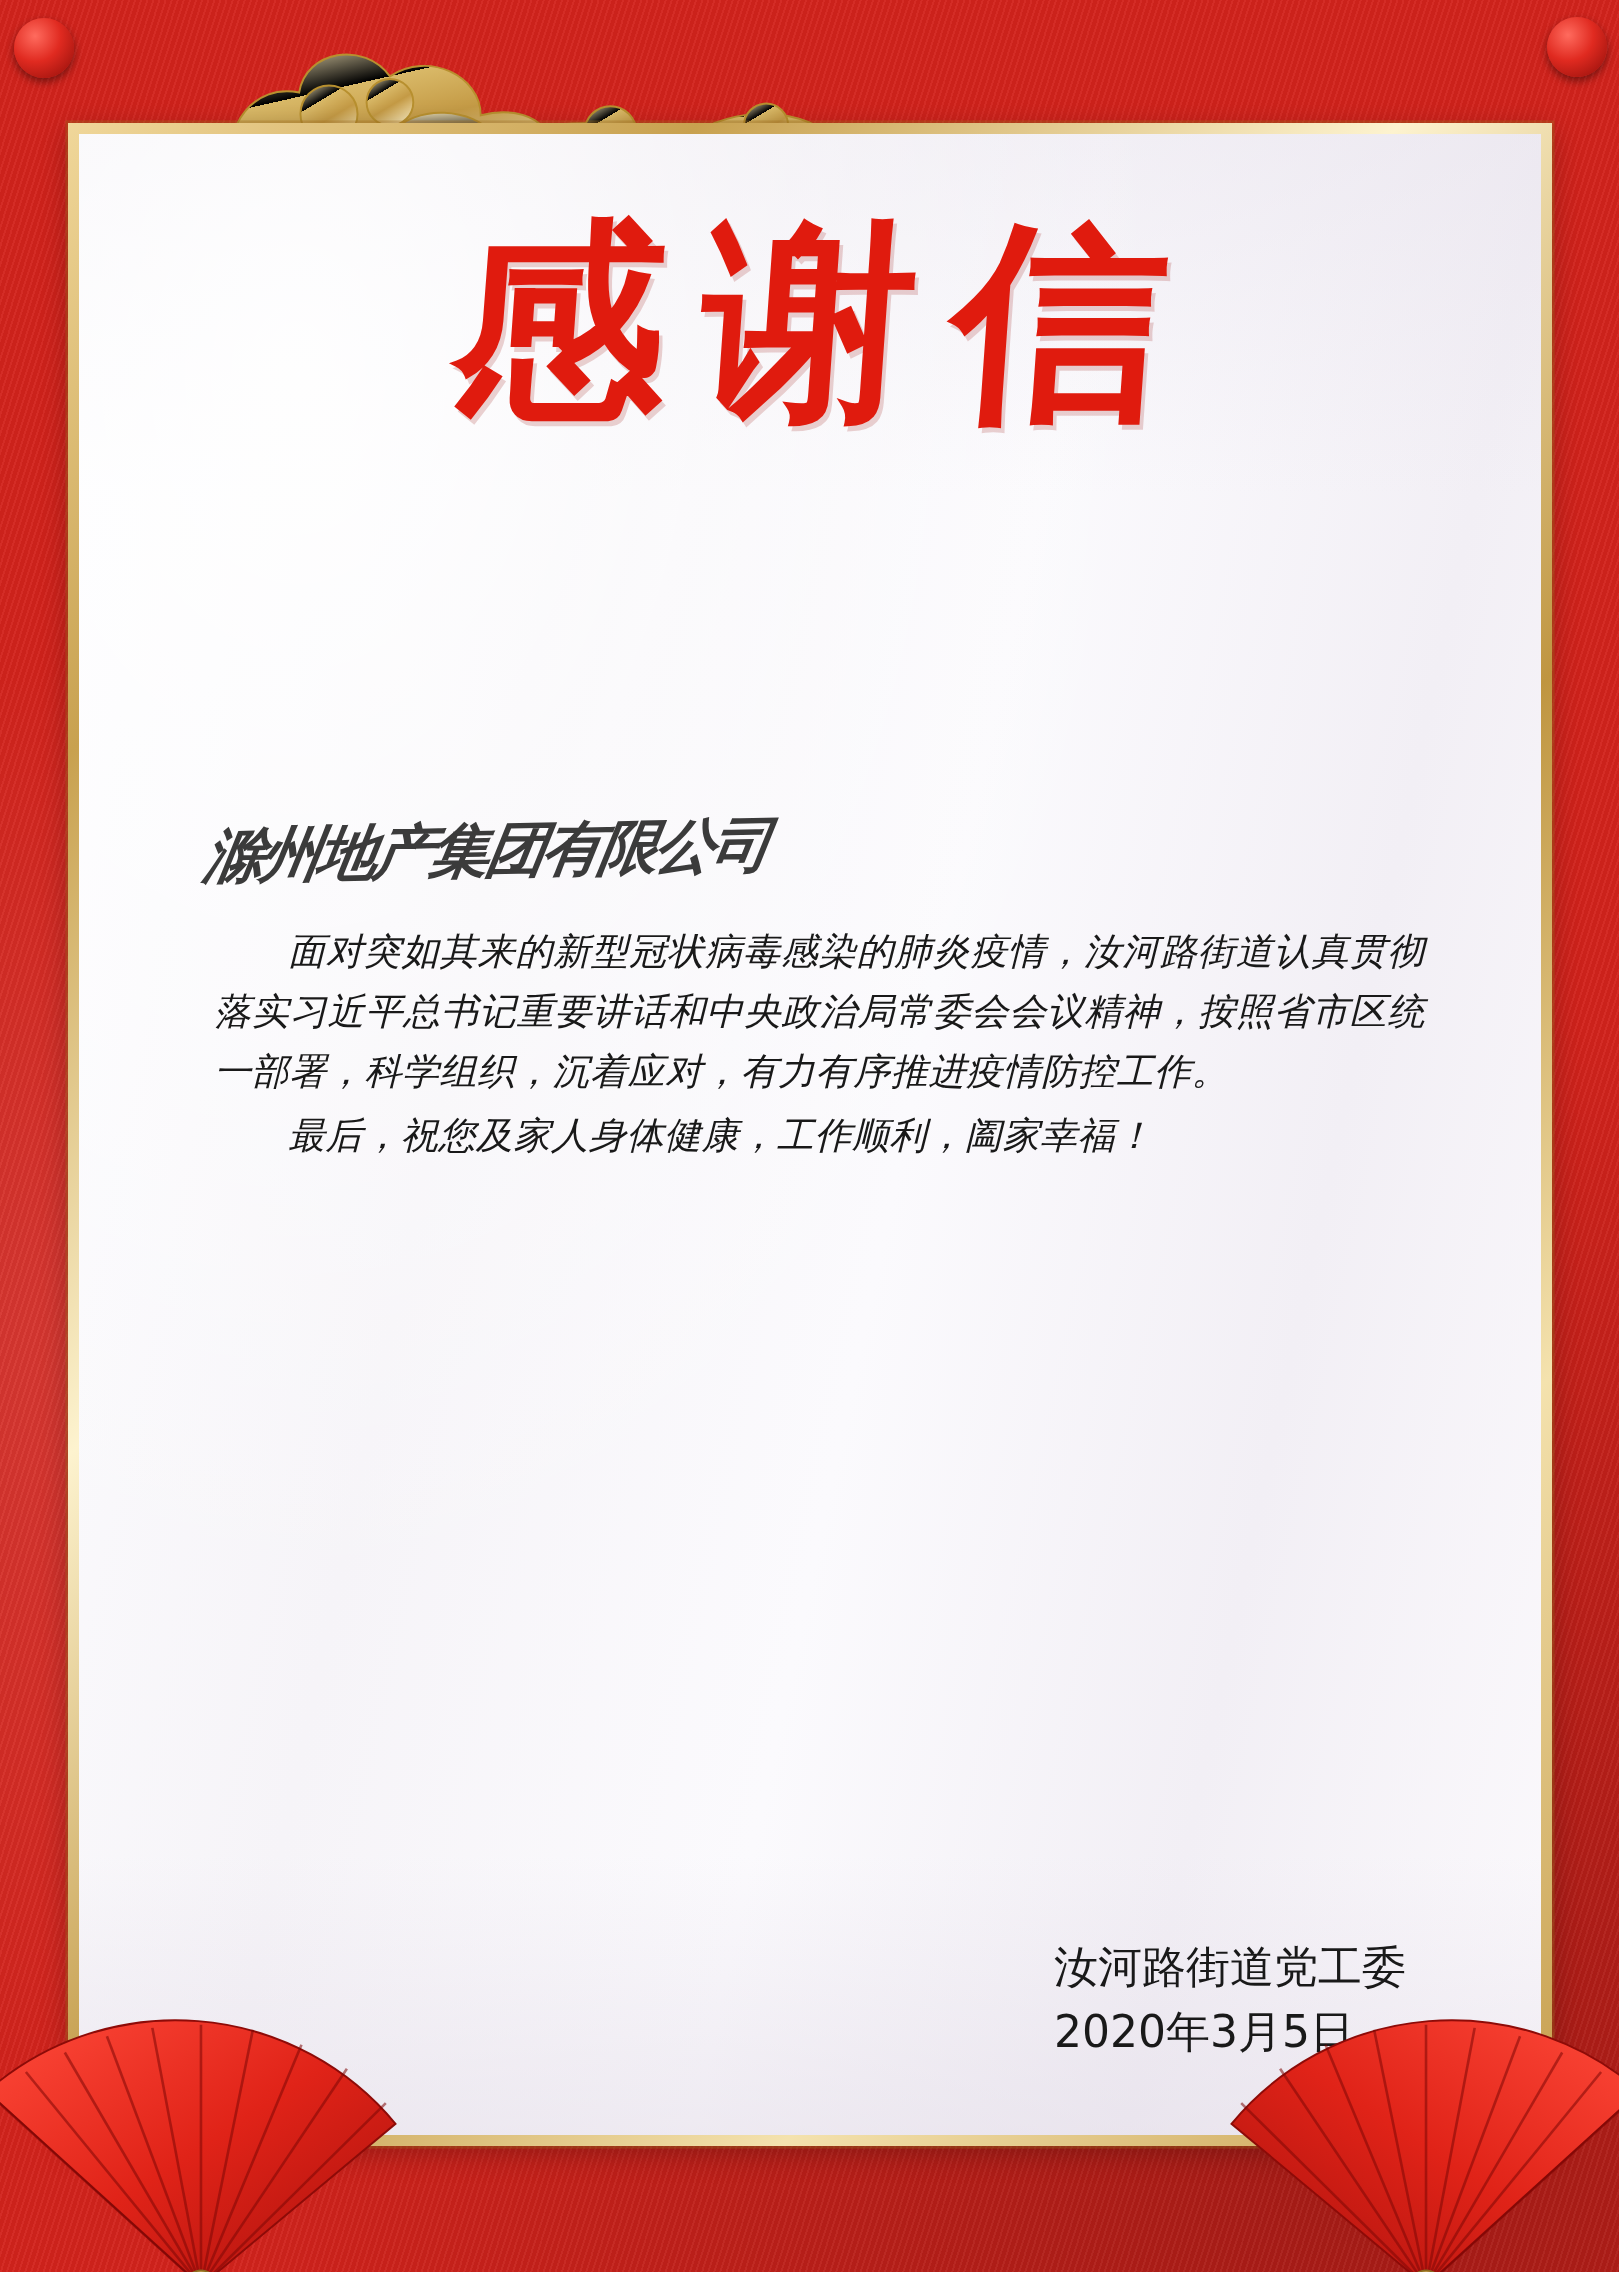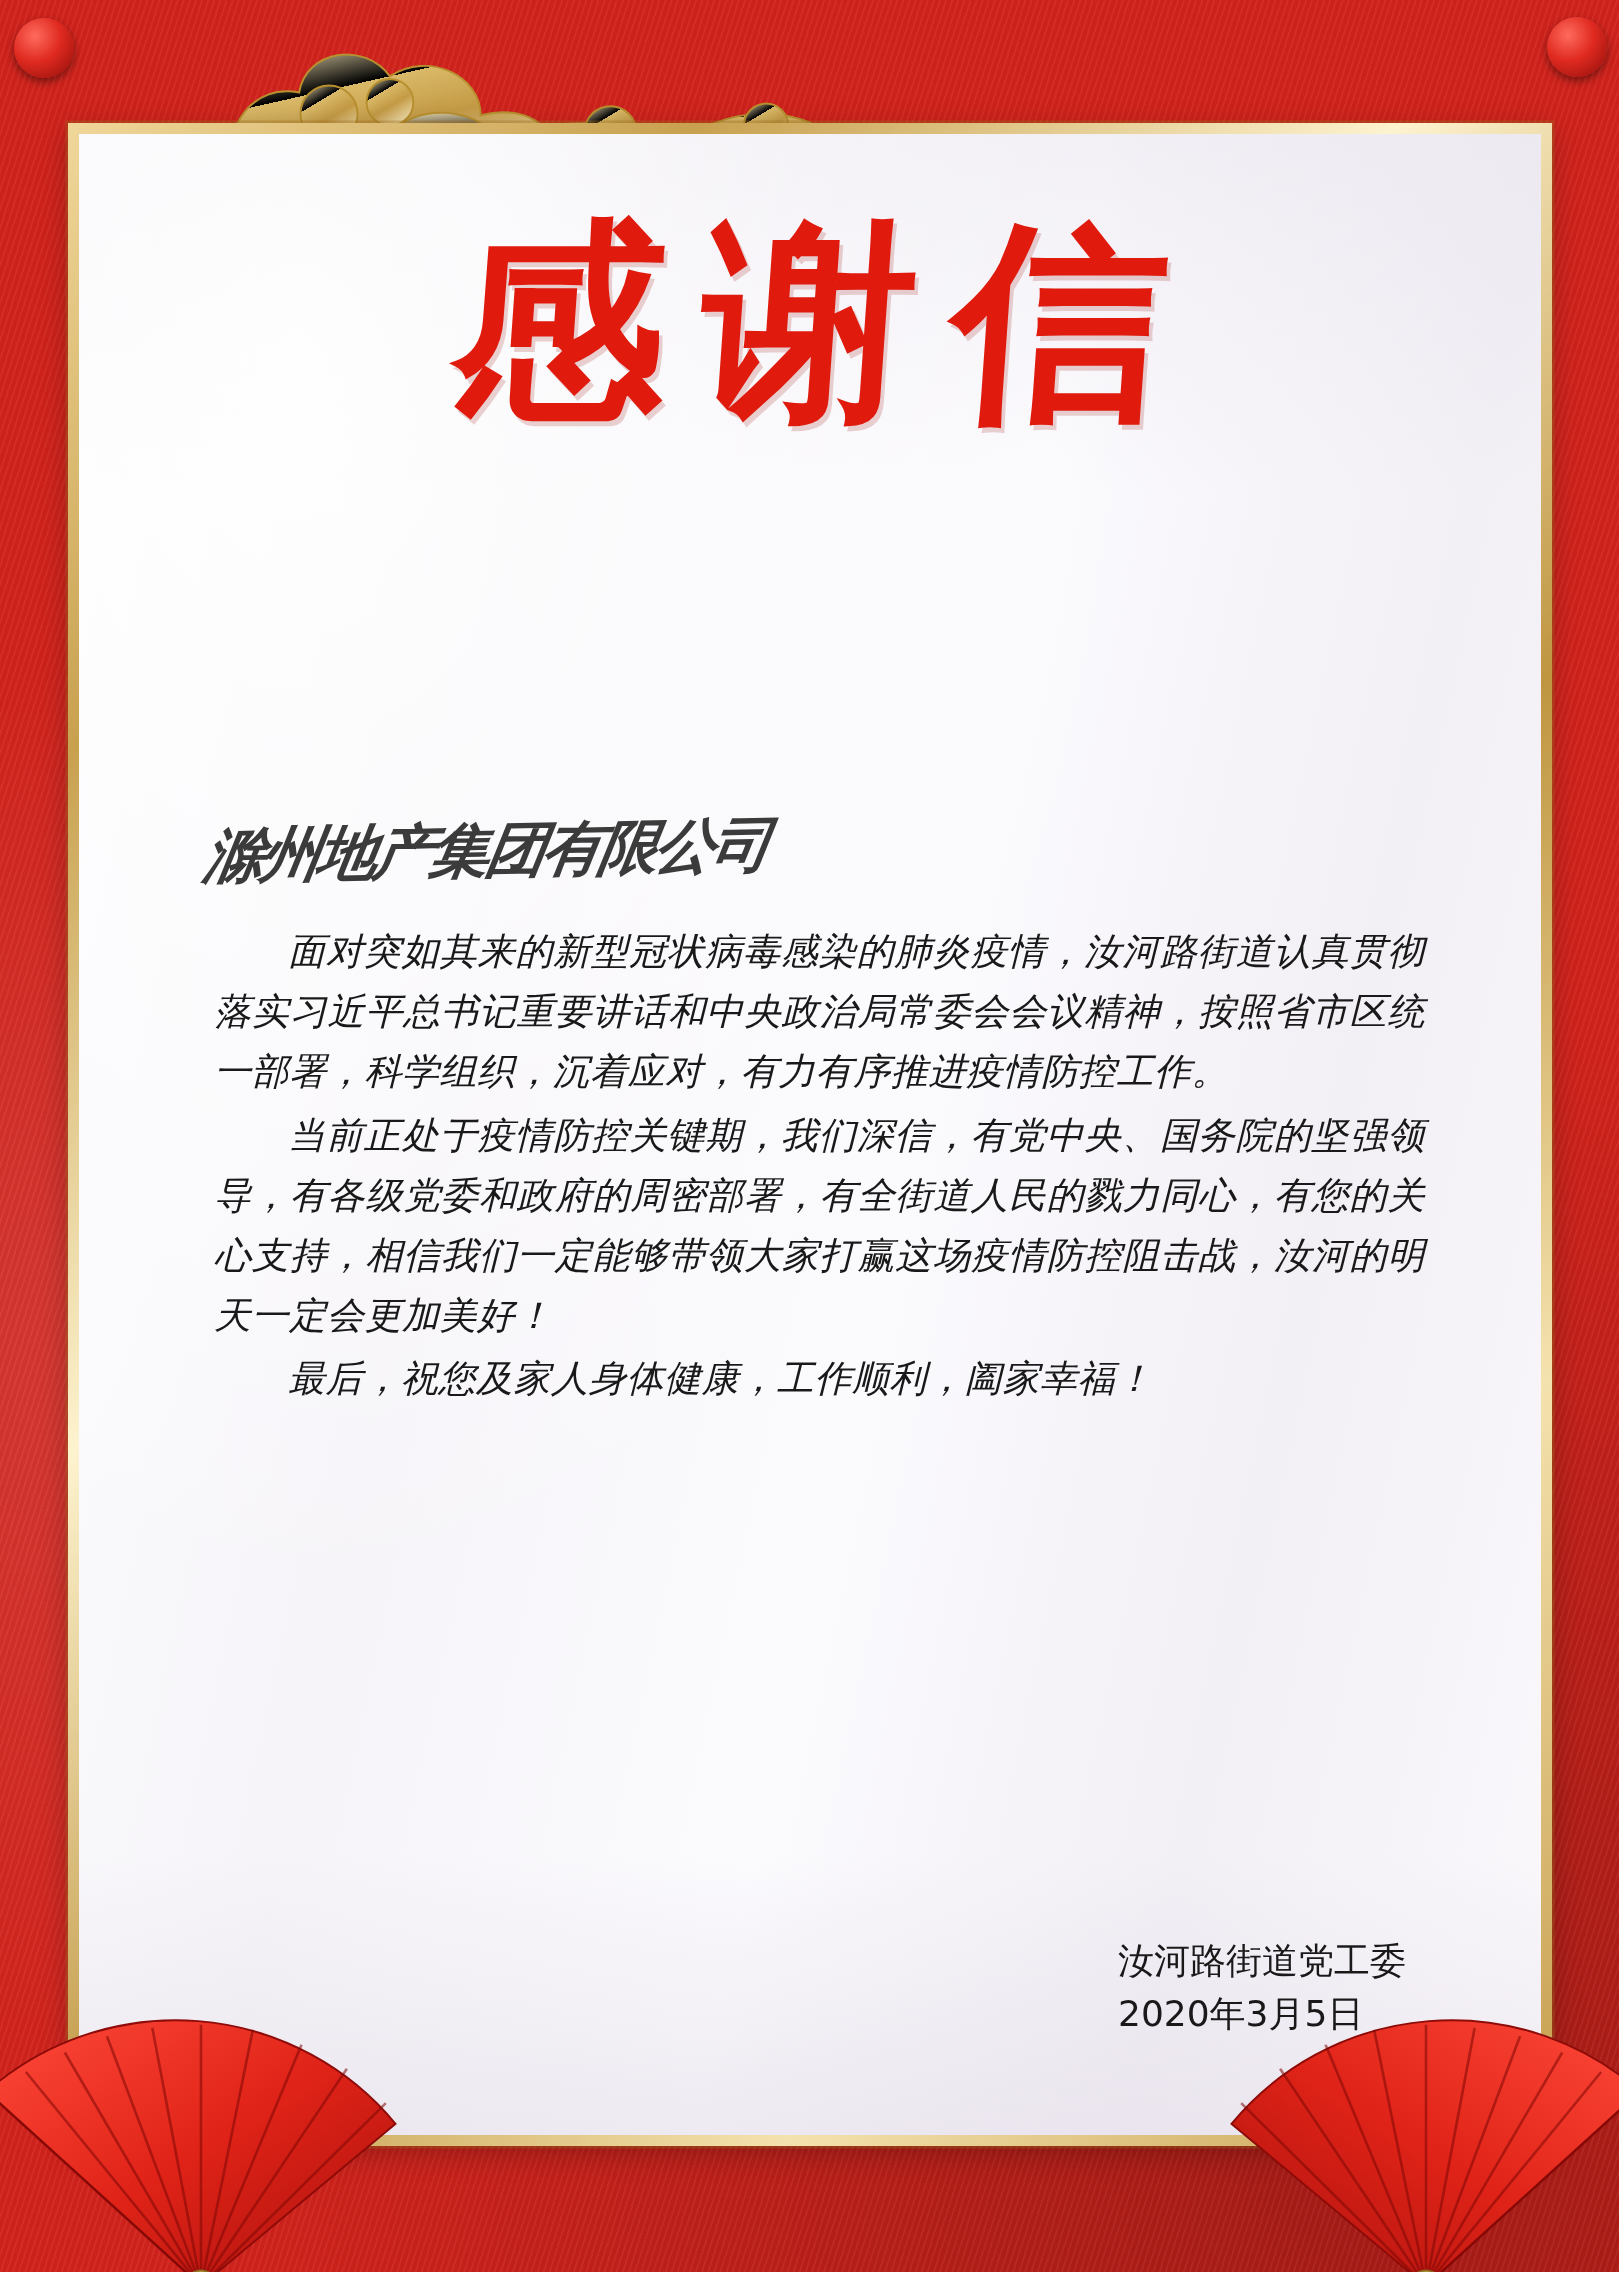--- a/index.html
+++ b/index.html
@@ -145,21 +145,21 @@
     text-indent: 2em;
   }
 
   
   .signature {
     position: absolute;
     right: 214px;
     top: 1934px;
     text-align: left;
     font-family: "DejaVu Sans", sans-serif;
-    font-size: 36px;
+    font-size: 44px;
     line-height: 1.48;
     color: #191919;
   }
   .signature div { white-space: nowrap; }
 </style>
 </head>
 <body>
 
 <div class="poster">
 
@@ -205,21 +205,20 @@
     <div class="paper"></div>
     <div class="paper-shade"></div>
   </div>
 
   <div class="title">感谢信</div>
 
   <div class="addressee">滁州地产集团有限公司</div>
 
   <div class="body-text">
     <p>面对突如其来的新型冠状病毒感染的肺炎疫情，汝河路街道认真贯彻落实习近平总书记重要讲话和中央政治局常委会会议精神，按照省市区统一部署，科学组织，沉着应对，有力有序推进疫情防控工作。</p>
-    <p>当前正处于疫情防控关键期，我们深信，有党中央、国务院的坚强领导，有各级党委和政府的周密部署，有全街道人民的戮力同心，有您的关心支持，相信我们一定能够带领大家打赢这场疫情防控阻击战，汝河的明天一定会更加美好！</p>
     <p>最后，祝您及家人身体健康，工作顺利，阖家幸福！</p>
   </div>
 
   <div class="signature">
     <div>汝河路街道党工委</div>
     <div>2020年3月5日</div>
   </div>
 
   <div class="fan left">
     <svg viewBox="0 0 640 470" width="415" height="305" xmlns="http://www.w3.org/2000/svg">

